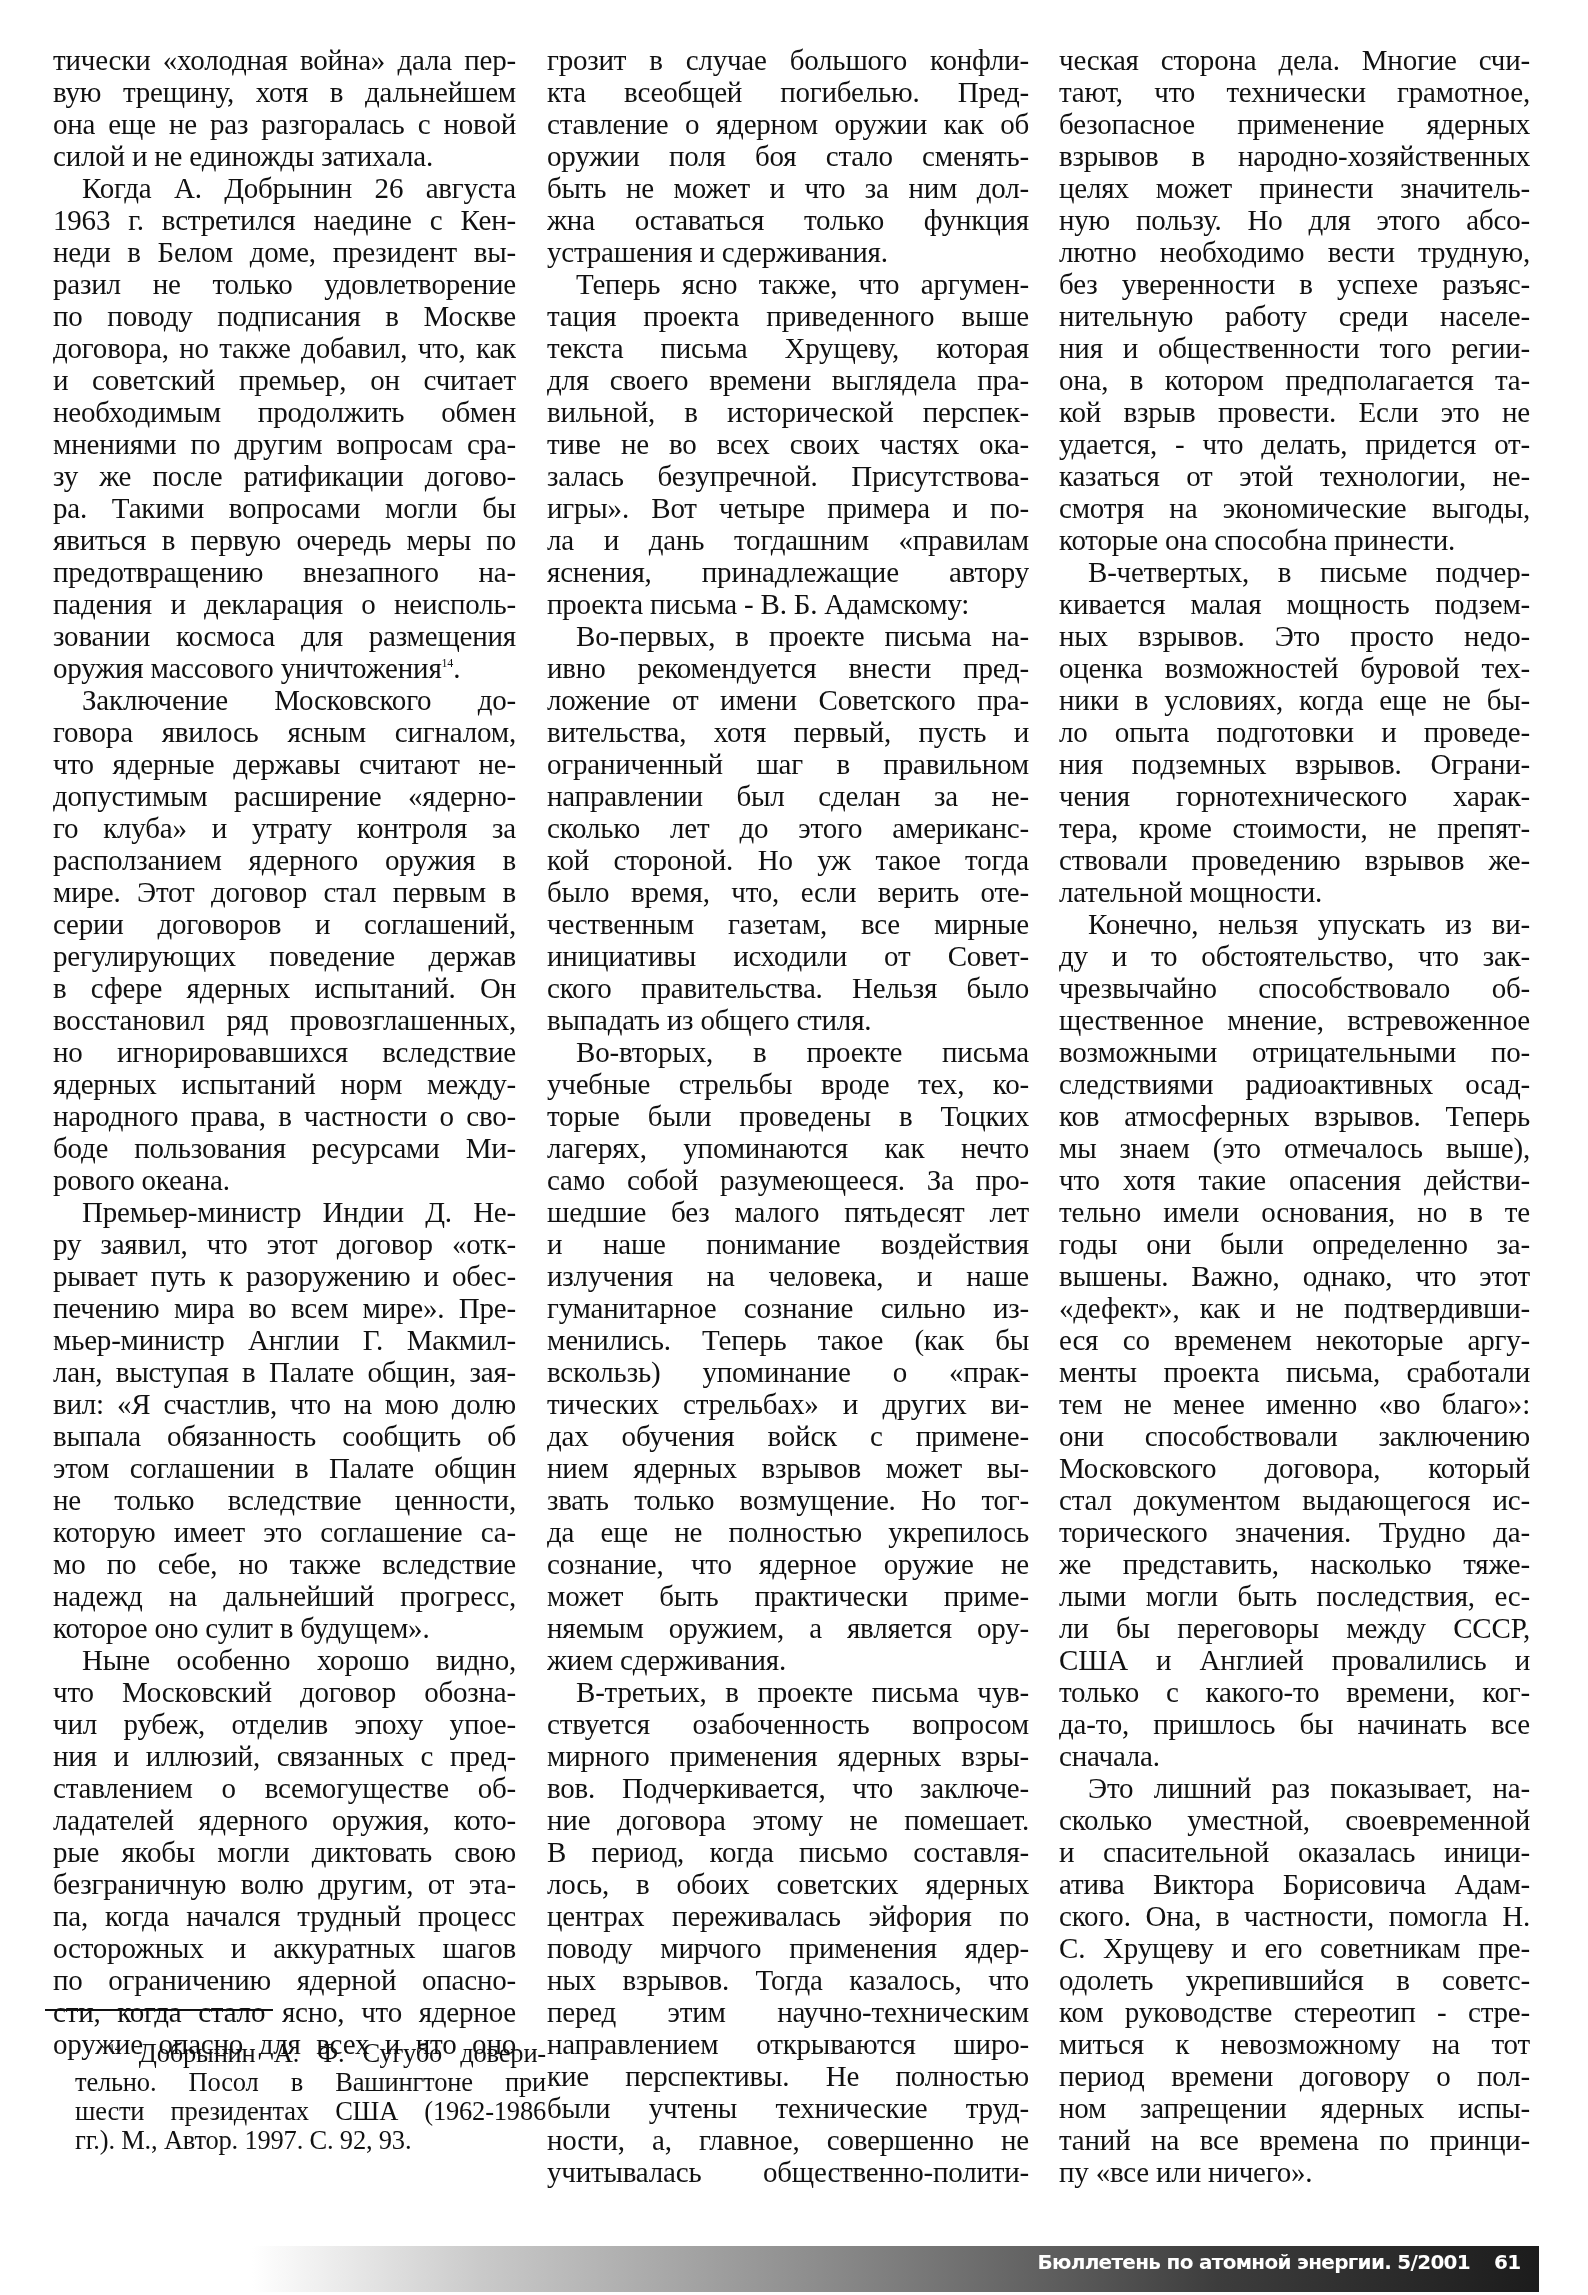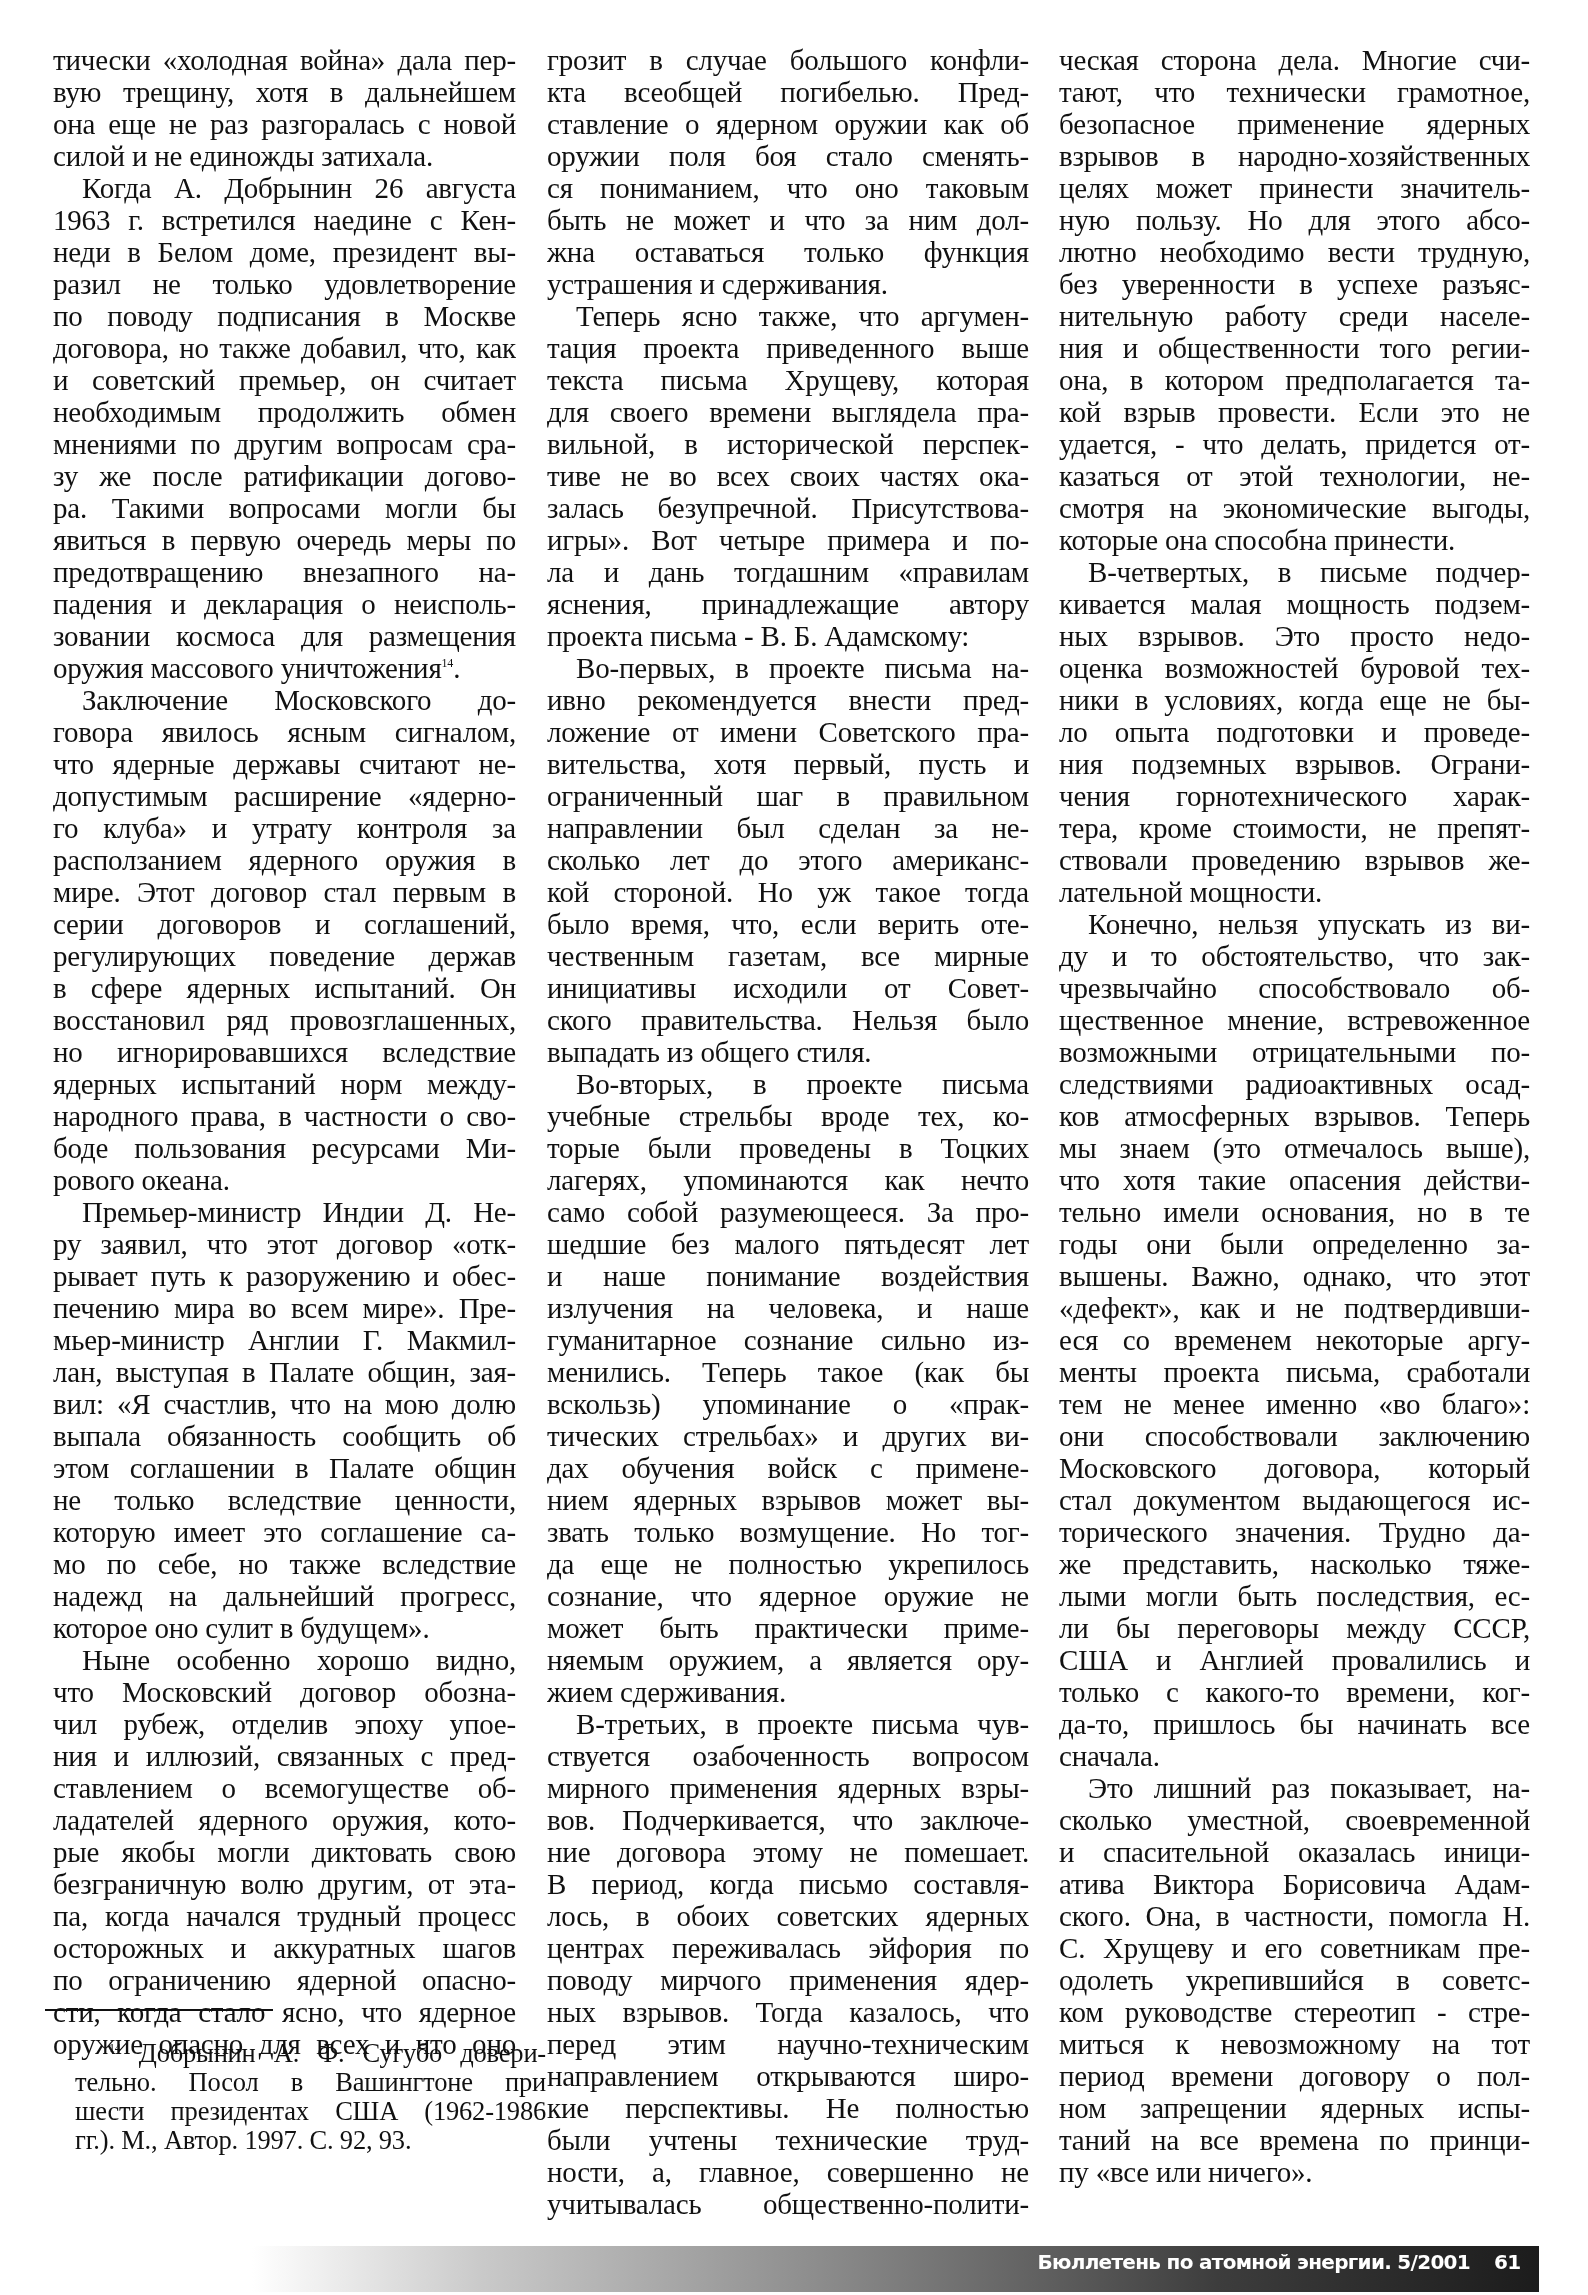--- a/index.html
+++ b/index.html
@@ -87,21 +87,20 @@
     <span class="line">осторожных и аккуратных шагов</span>
     <span class="line">по ограничению ядерной опасно-</span>
     <span class="line">сти, когда стало ясно, что ядерное</span>
     <span class="line">оружие опасно для всех и что оно</span>
   </div>
 <div class="col col2" id="col2">
     <span class="line">грозит в случае большого конфли-</span>
     <span class="line">кта всеобщей погибелью. Пред-</span>
     <span class="line">ставление о ядерном оружии как об</span>
     <span class="line">оружии поля боя стало сменять-</span>
-    <span class="line">ся пониманием, что оно таковым</span>
     <span class="line">быть не может и что за ним дол-</span>
     <span class="line">жна оставаться только функция</span>
     <span class="line last">устрашения и сдерживания.</span>
     <span class="line indent">Теперь ясно также, что аргумен-</span>
     <span class="line">тация проекта приведенного выше</span>
     <span class="line">текста письма Хрущеву, которая</span>
     <span class="line">для своего времени выглядела пра-</span>
     <span class="line">вильной, в исторической перспек-</span>
     <span class="line">тиве не во всех своих частях ока-</span>
     <span class="line">залась безупречной. Присутствова-</span>

